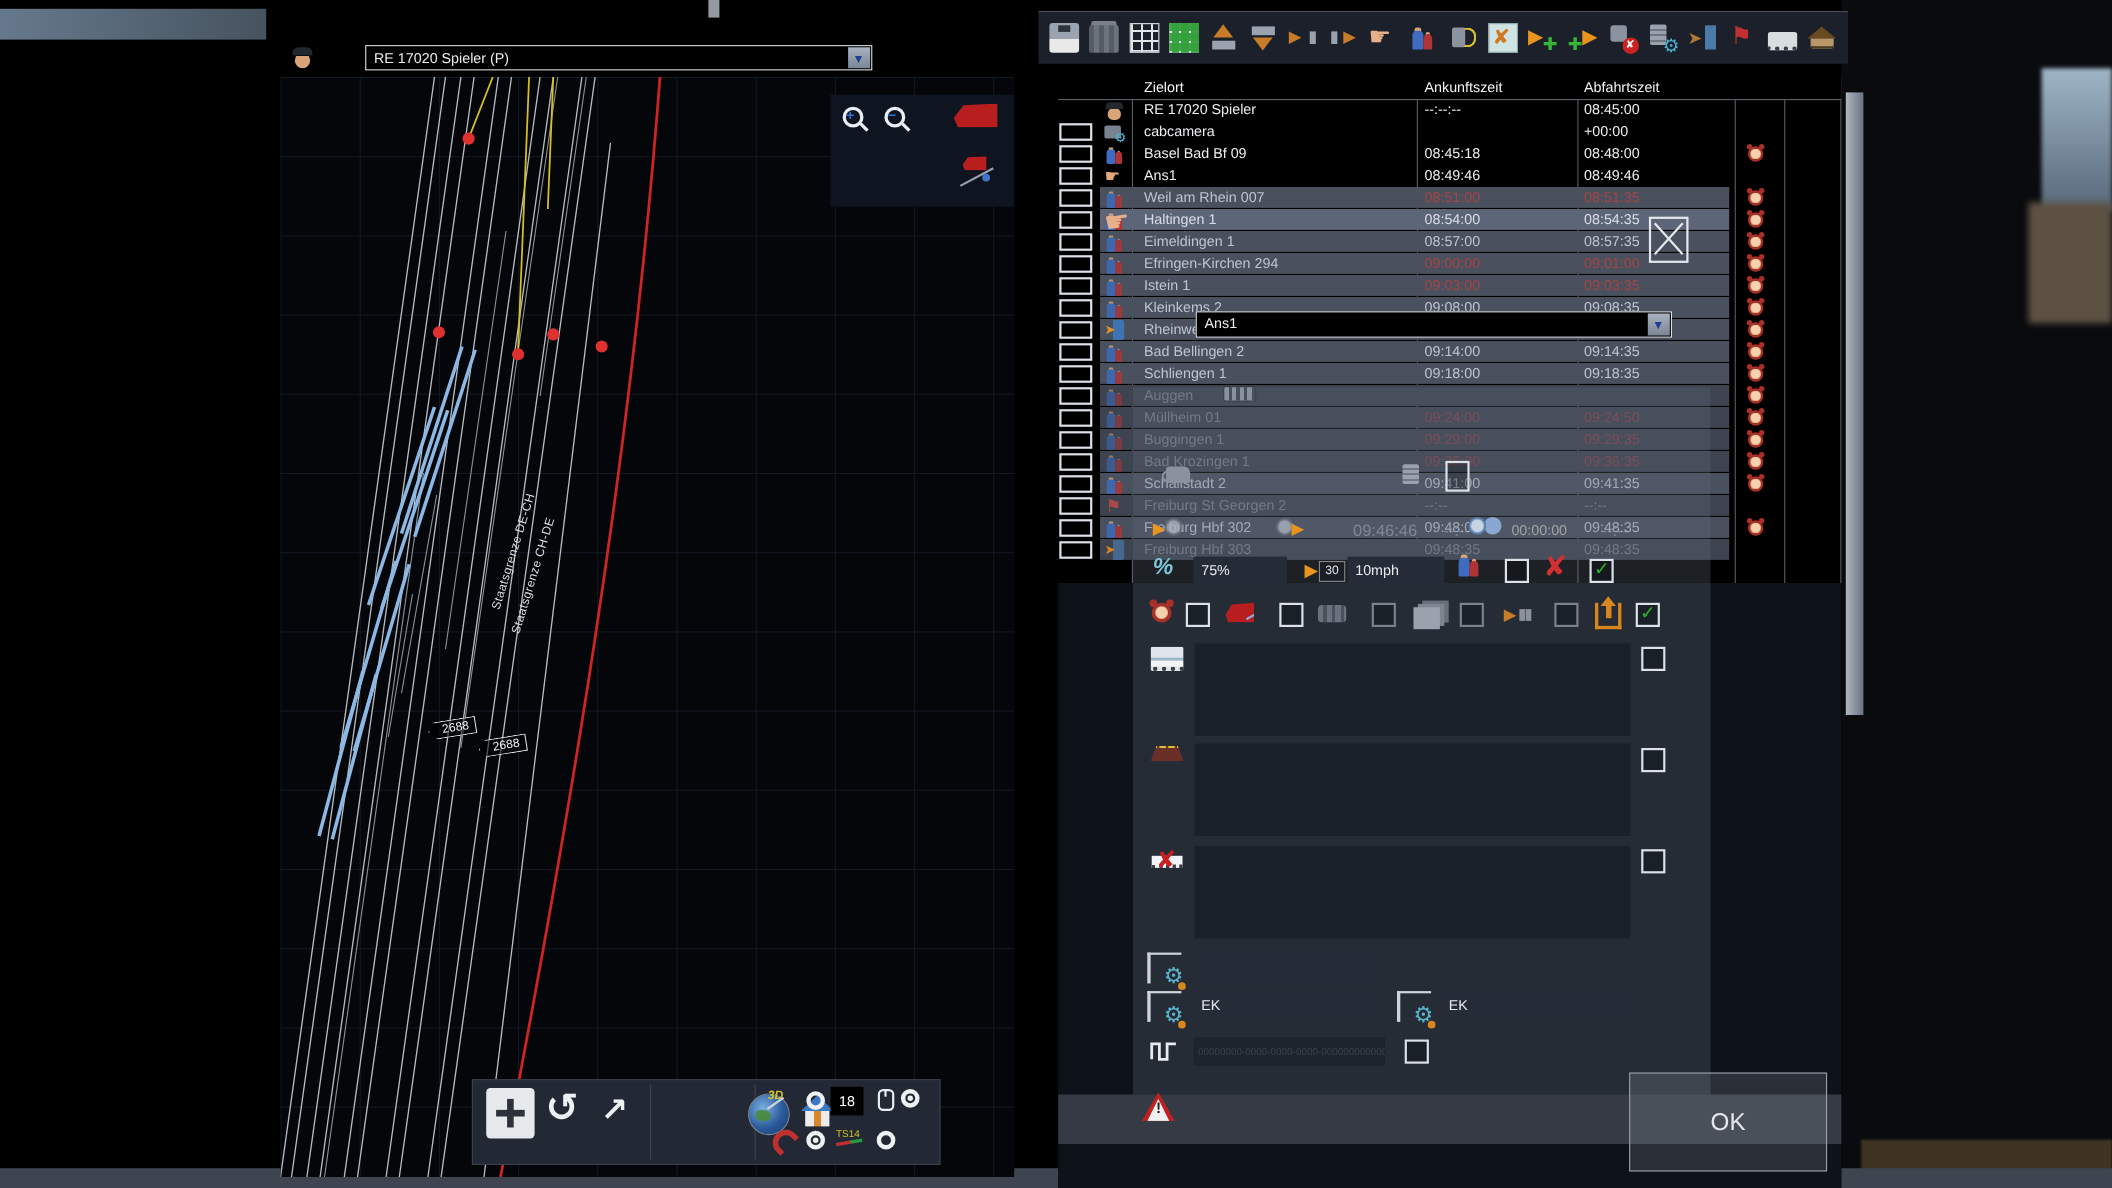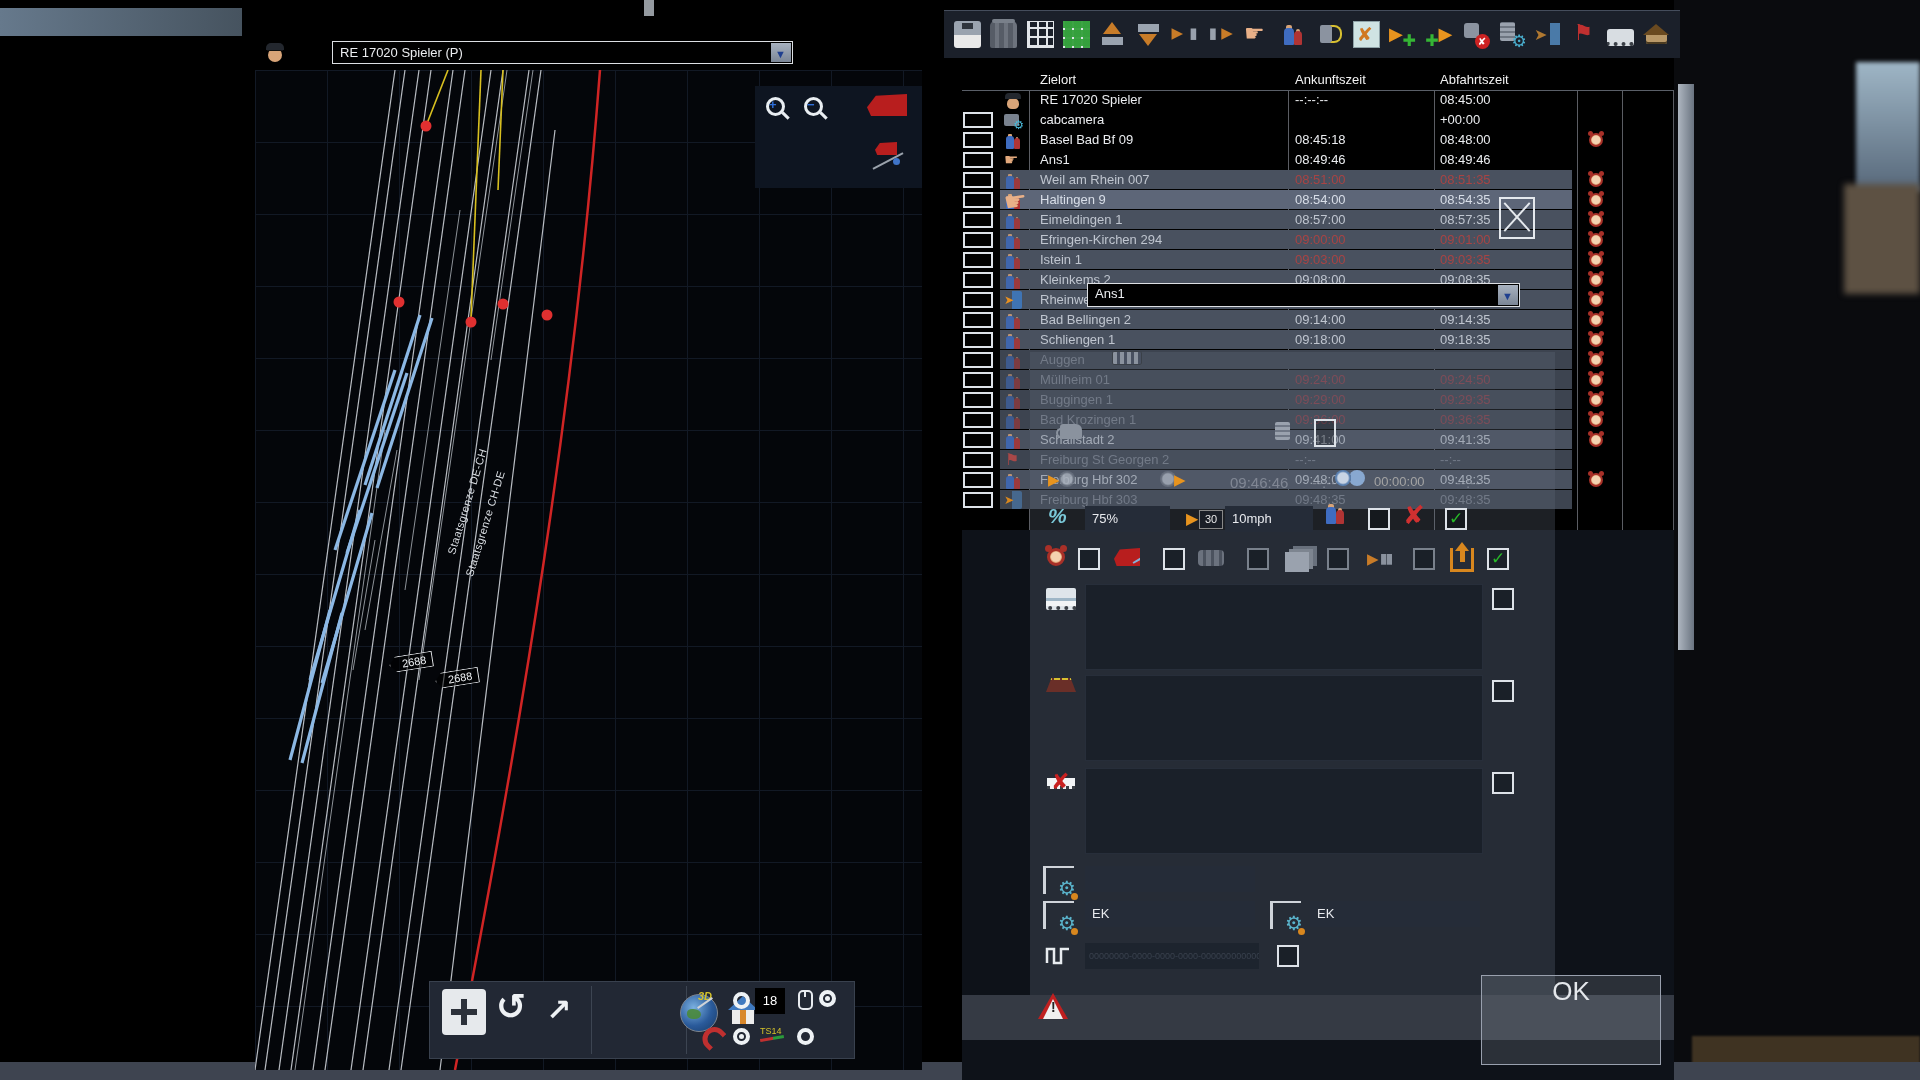--- a/index.html
+++ b/index.html
@@ -204,21 +204,21 @@
   .plat3{width:28px;height:8px;background:#f2f4f6;border-bottom:3px dotted #3a3f46;margin-top:8px;}
   .plat3::before{content:"✘";position:absolute;left:4px;top:-9px;font-size:22px;font-weight:bold;color:#c82020;}
   .gearset{width:28px;height:26px;border-left:3px solid #cfd4da;border-top:2px solid #cfd4da;}
   .gearset::before{content:"⚙";position:absolute;right:-2px;bottom:-6px;font-size:20px;color:#5ab4cc;}
   .gearset::after{content:"";position:absolute;right:-4px;bottom:-6px;width:7px;height:7px;background:#d8871e;border-radius:50%;}
   .warn{width:30px;height:26px;background:#c02020;clip-path:polygon(50% 0,100% 100%,0 100%);}
   .warn::before{content:"";position:absolute;left:5px;top:6px;width:20px;height:20px;background:#f0f0f0;clip-path:polygon(50% 0,100% 100%,0 100%);}
   .warn::after{content:"!";position:absolute;left:13px;top:6px;font-size:14px;font-weight:bold;color:#222;}
   .bottom-band{position:absolute;left:0;top:925px;width:712px;height:45px;background:rgba(145,153,168,.30);z-index:6;}
   .okbtn{position:absolute;left:519px;top:905px;width:178px;height:88px;background:rgba(160,168,182,.20);border:1px solid #99a0ae;z-index:7;
-    color:#e4e7eb;font-size:26px;display:flex;align-items:flex-start;justify-content:center;}
+    color:#e4e7eb;font-size:22px;display:flex;align-items:center;justify-content:center;}
 </style>
 </head>
 <body>
 
 <div id="root">
 
   <div class="abs sky-band"></div>
   <div class="abs top-mark"></div>
   <div class="abs scene-right"></div>
   <div class="abs sky-patch"></div>
@@ -400,21 +400,21 @@
           <span class="rowic ri-passengers"></span>
           <span class="c-name">Weil am Rhein 007</span>
           <span class="c-arr">08:51:00</span>
           <span class="c-dep">08:51:35</span>
           <span class="c-alarm"></span>
         </div>
 
         <div class="trow s-hilite has-alarm" data-idx="5">
           <span class="ladder"></span>
           <span class="rowic ri-passengers"></span>
-          <span class="c-name">Haltingen 9</span>
+          <span class="c-name">Haltingen 1</span>
           <span class="c-arr">08:54:00</span>
           <span class="c-dep">08:54:35</span>
           <span class="c-alarm"></span>
         </div>
 
         <div class="trow s-dim has-alarm" data-idx="6">
           <span class="ladder"></span>
           <span class="rowic ri-passengers"></span>
           <span class="c-name">Eimeldingen 1</span>
           <span class="c-arr">08:57:00</span>

